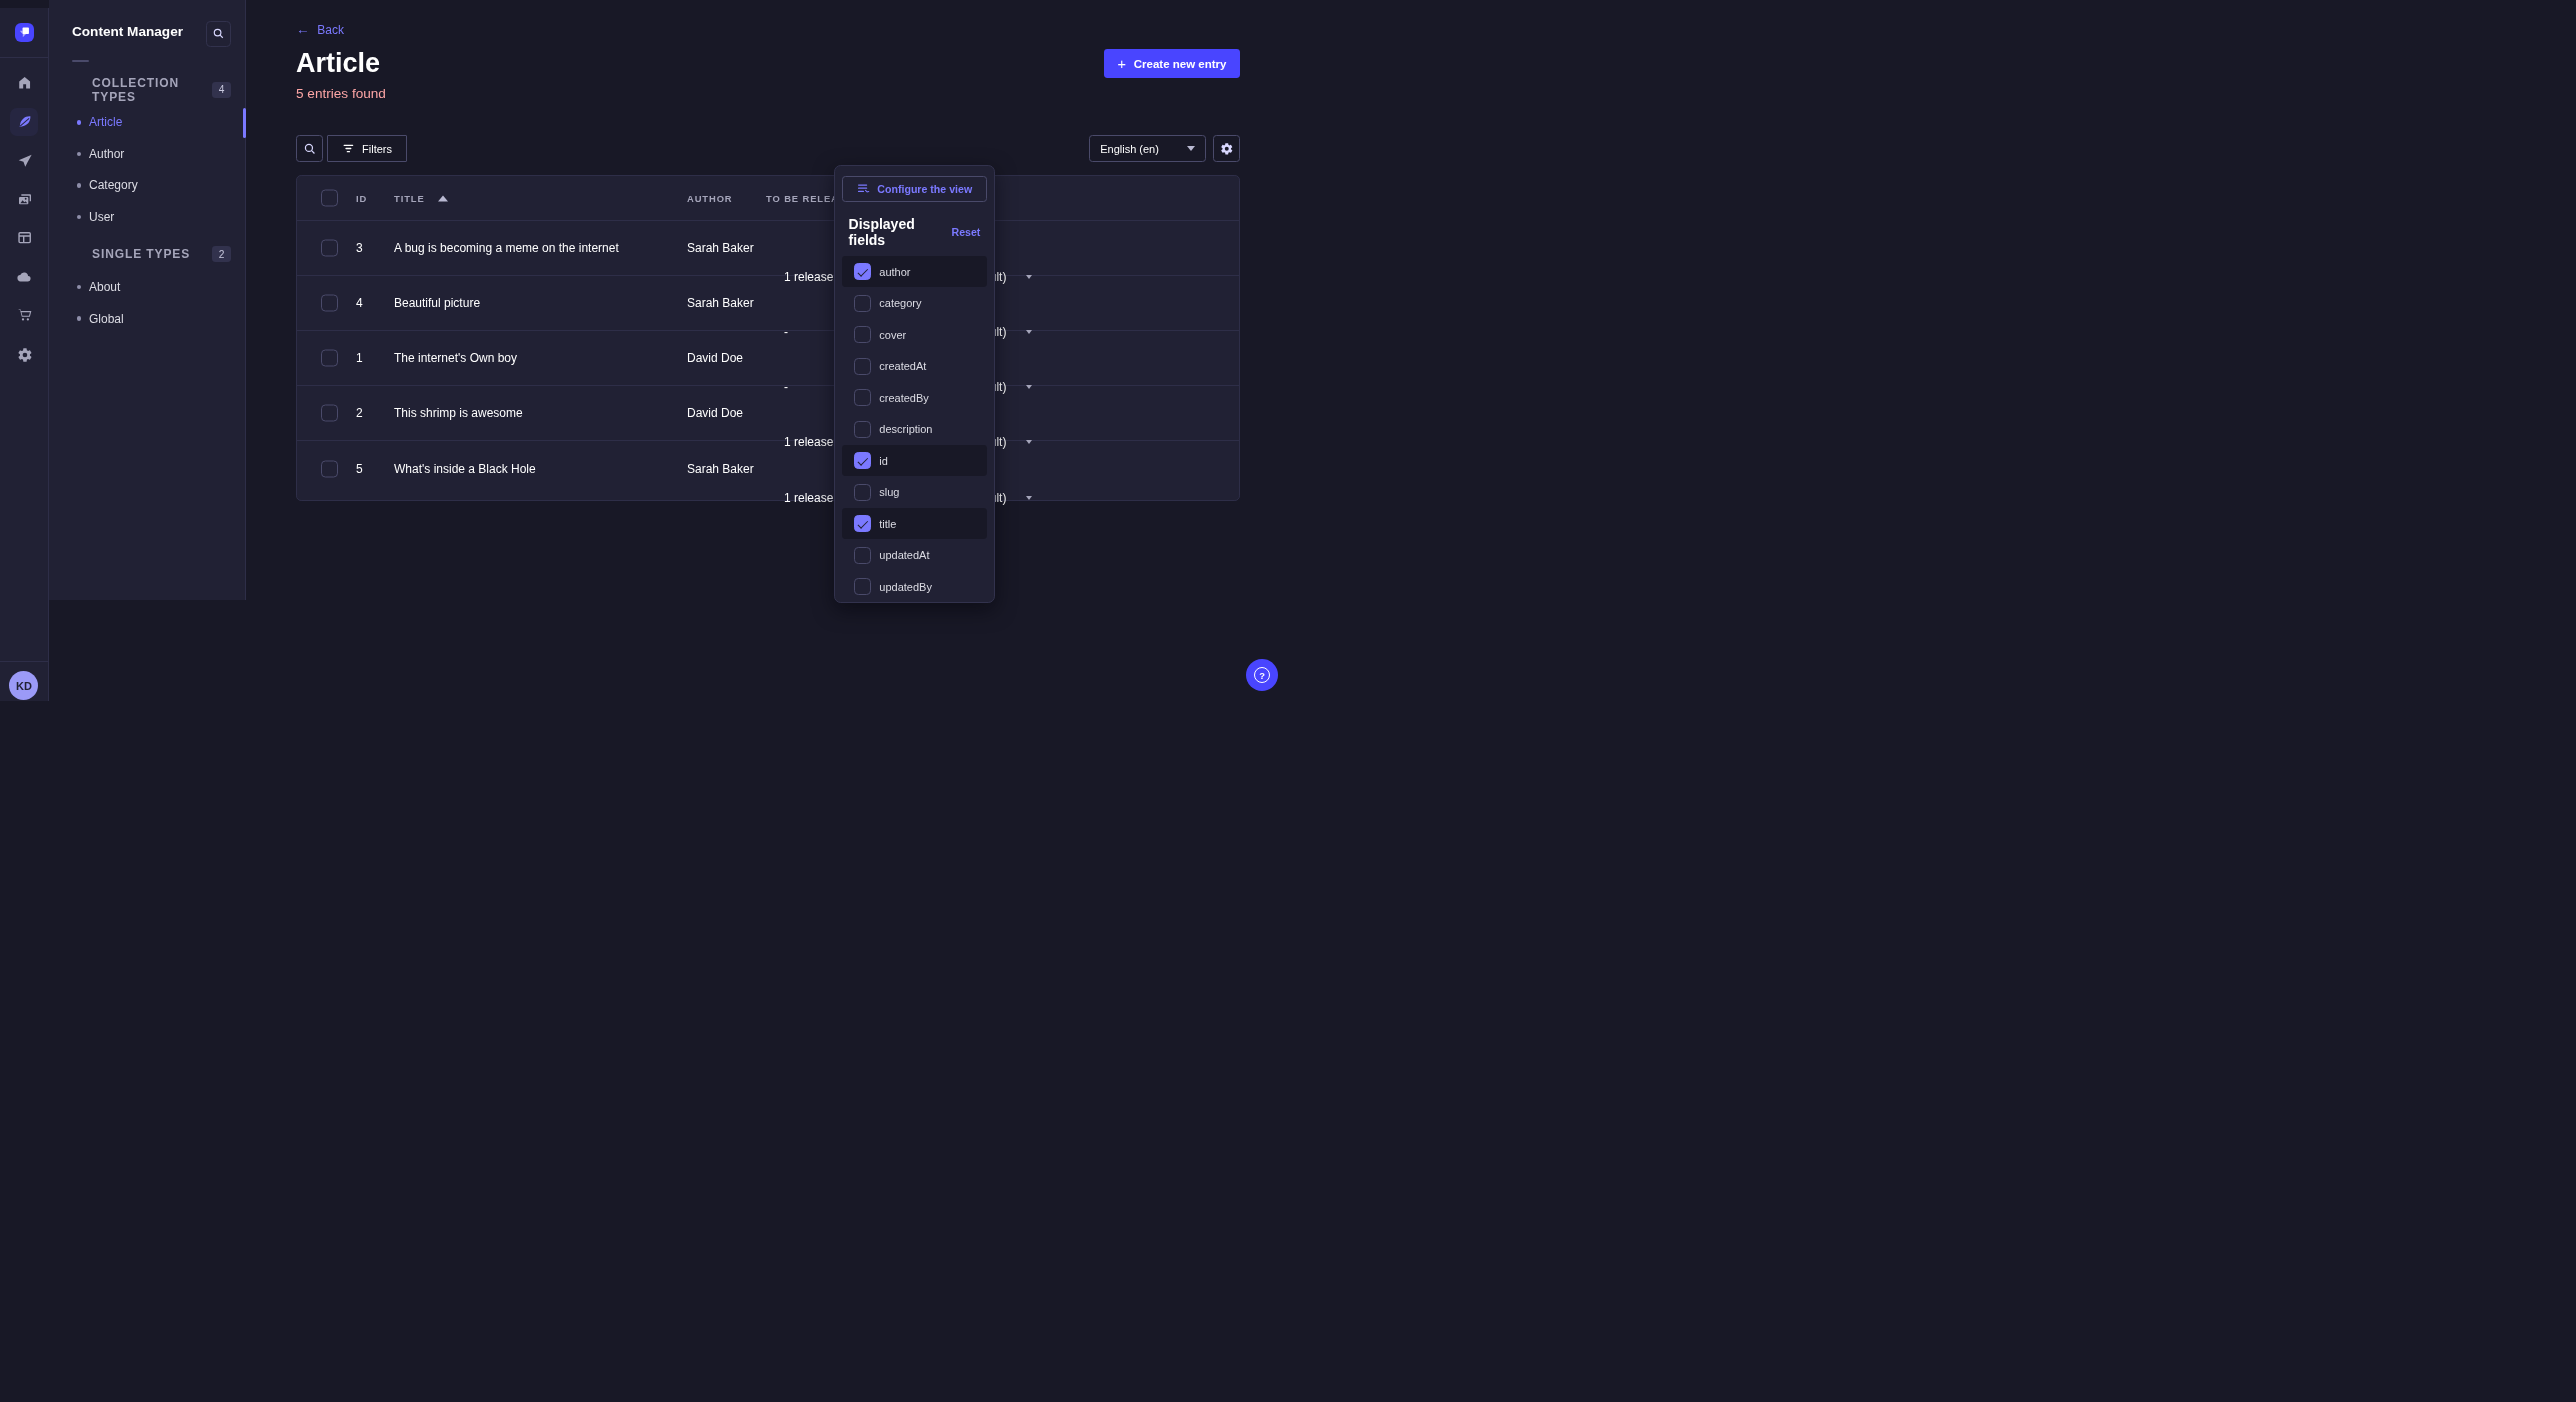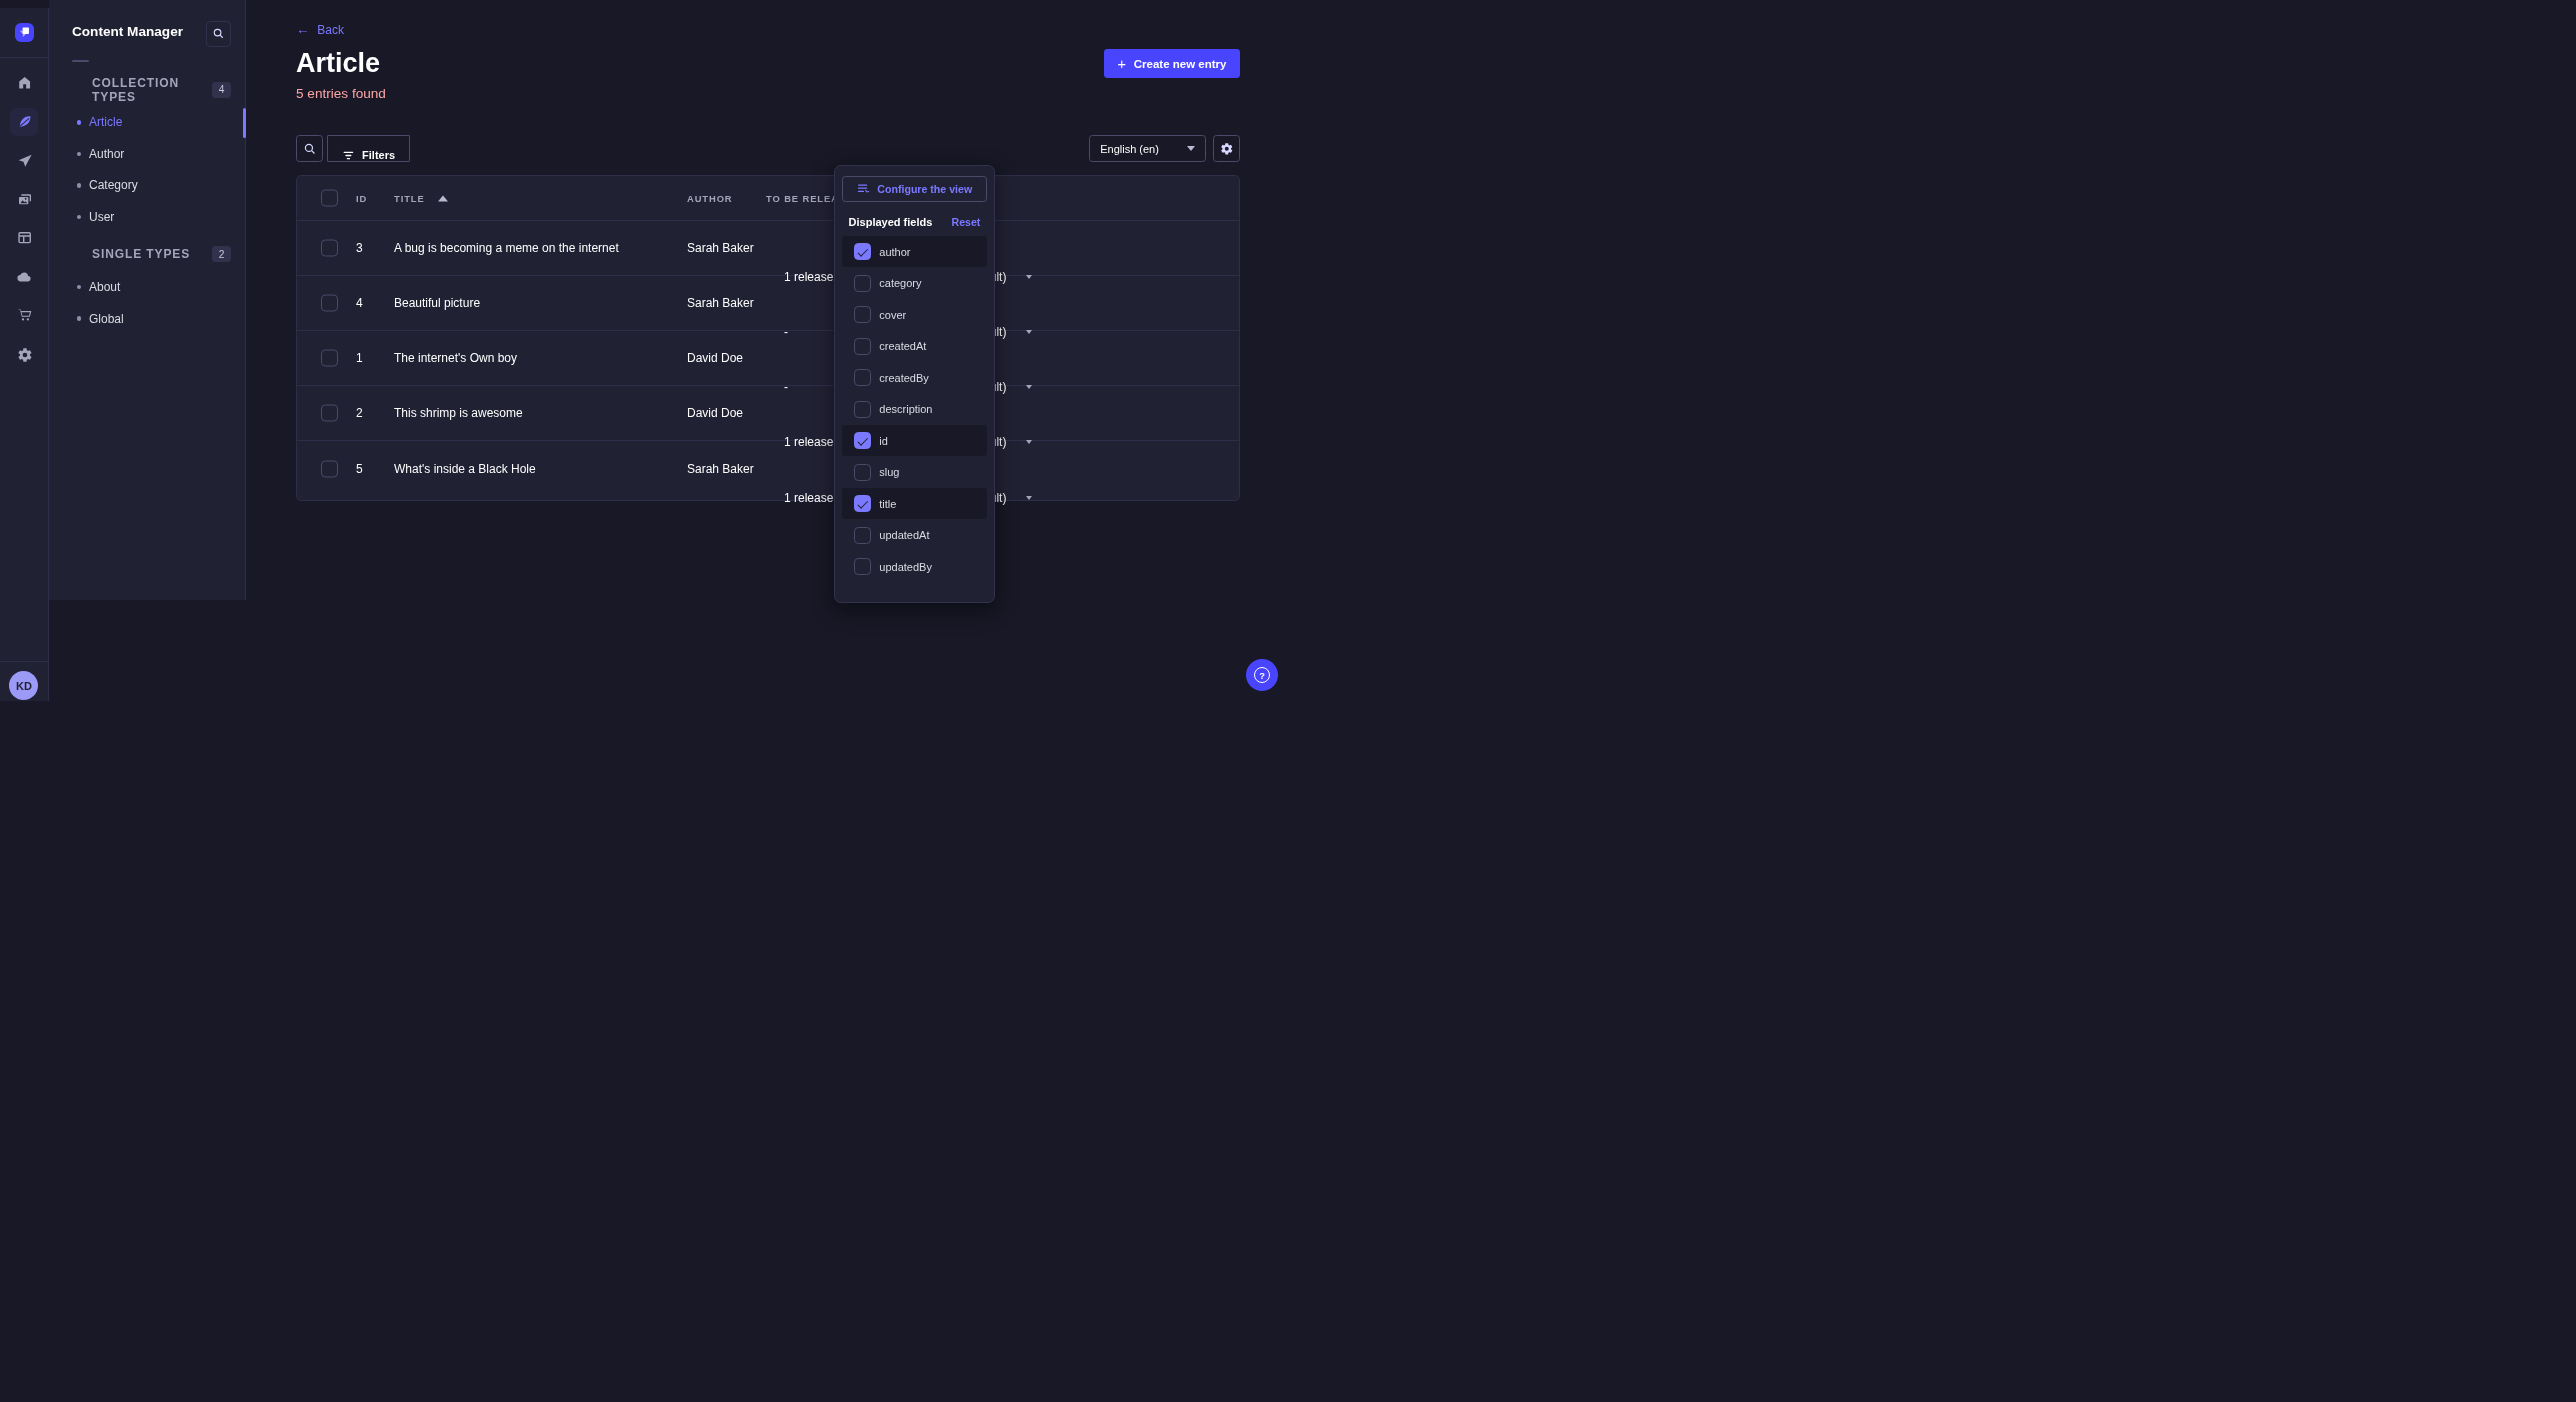--- a/index.html
+++ b/index.html
@@ -92,22 +92,22 @@
   
   .tb-search-btn, .gear-btn {
     position:absolute; top:135px; width:27px; height:27px;
     background:transparent; border:0.9px solid #4a4a6a; border-radius:3.4px;
     display:flex; align-items:center; justify-content:center; color:#d9d8ff; cursor:pointer;
   }
   .tb-search-btn { left:51px; }
   .filters-btn {
     position:absolute; left:82px; top:135px; height:27px; padding:0 13.6px;
     background:transparent; border:0.9px solid #4a4a6a; border-radius:1px;
-    display:flex; align-items:flex-end; justify-content:center; gap:7.7px;
-    color:#ffffff; font-size:11px; font-weight:bold; cursor:pointer; font-family:inherit;
+    display:flex; align-items:center; justify-content:center; gap:7.7px;
+    color:#ffffff; font-size:11px; font-weight:normal; cursor:pointer; font-family:inherit;
   }
   .locale-select {
     position:absolute; left:844px; top:135px; width:117px; height:27px;
     border:0.9px solid #4a4a6a; border-radius:3.4px; padding:0 10.2px;
     display:flex; align-items:center; justify-content:space-between;
     color:#ffffff; font-size:11px; cursor:pointer;
   }
   .gear-btn { left:968px; }
   .caret-down { width:0; height:0; border-left:4.3px solid transparent; border-right:4.3px solid transparent; border-top:5.1px solid #b9b9d2; }
   .tri-up { width:0; height:0; border-left:5.1px solid transparent; border-right:5.1px solid transparent; border-bottom:6px solid #b9b9d2; }
@@ -143,21 +143,21 @@
     box-shadow:0 6.8px 20.4px rgba(3,3,10,0.5); z-index:10; padding:10.2px 6.8px;
   }
   .configure-btn {
     width:100%; height:25.6px; background:transparent; border:0.9px solid #4a4a6a; border-radius:3.4px;
     color:#7b79ff; font-size:10.6px; font-weight:bold; font-family:inherit;
     display:flex; align-items:center; justify-content:center; gap:7.7px; cursor:pointer;
   }
   .fields-head {
     margin:14.5px 6.8px 7.7px; display:flex; align-items:center; justify-content:space-between;
   }
-  .fields-title { font-size:11px; font-weight:bold; color:#ffffff; }
+  .fields-title { font-size:14px; font-weight:bold; color:#ffffff; }
   .reset-link { font-size:10.6px; font-weight:bold; color:#7b79ff; cursor:pointer; background:none; border:none; font-family:inherit; }
   .field-row {
     height:31.5px; border-radius:3.4px; display:flex; align-items:center; gap:8.5px;
     padding-left:12px; cursor:pointer; font-size:11px; color:#dcdce4;
   }
   .field-row.checked { background:#181826; }
   
   .help-fab {
     position:absolute; left:1246px; top:659px; width:32px; height:32px; border-radius:50%;
     background:#4945ff; border:none; display:flex; align-items:center; justify-content:center;

